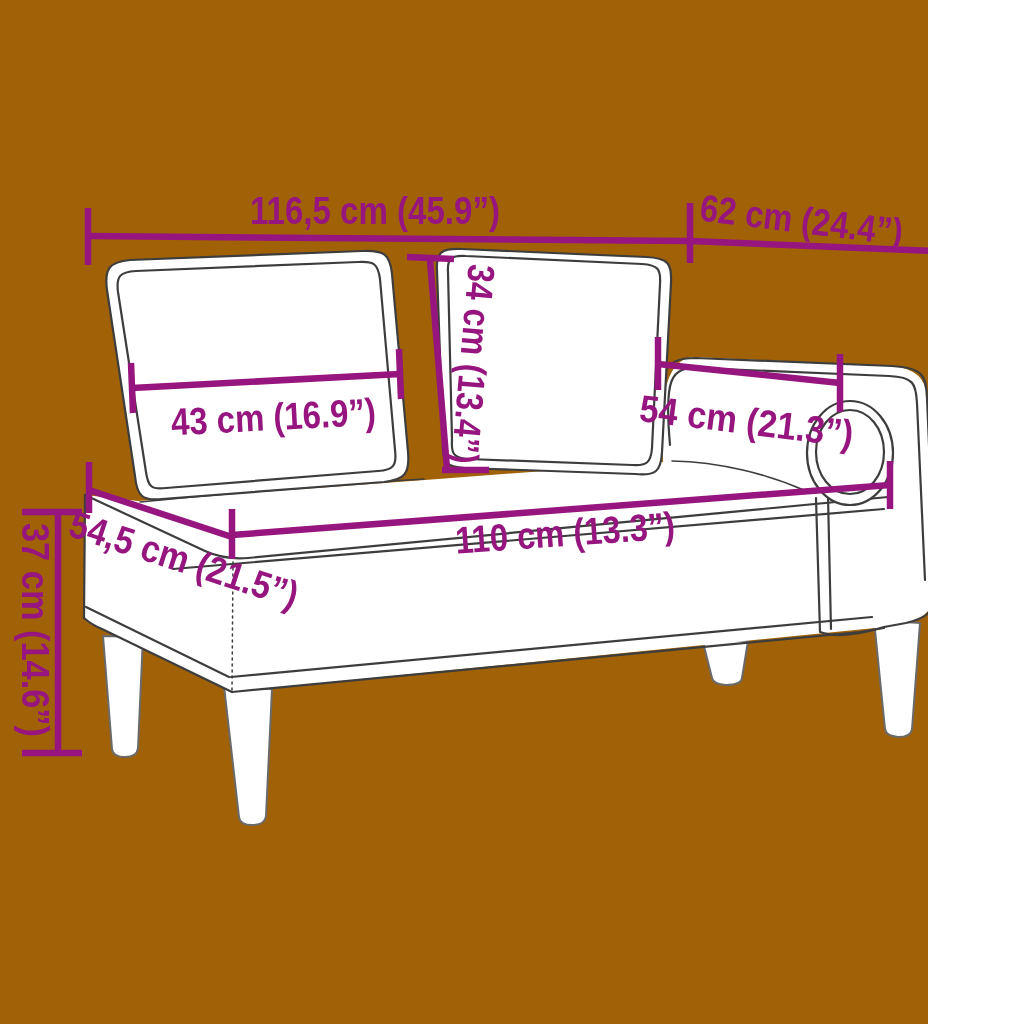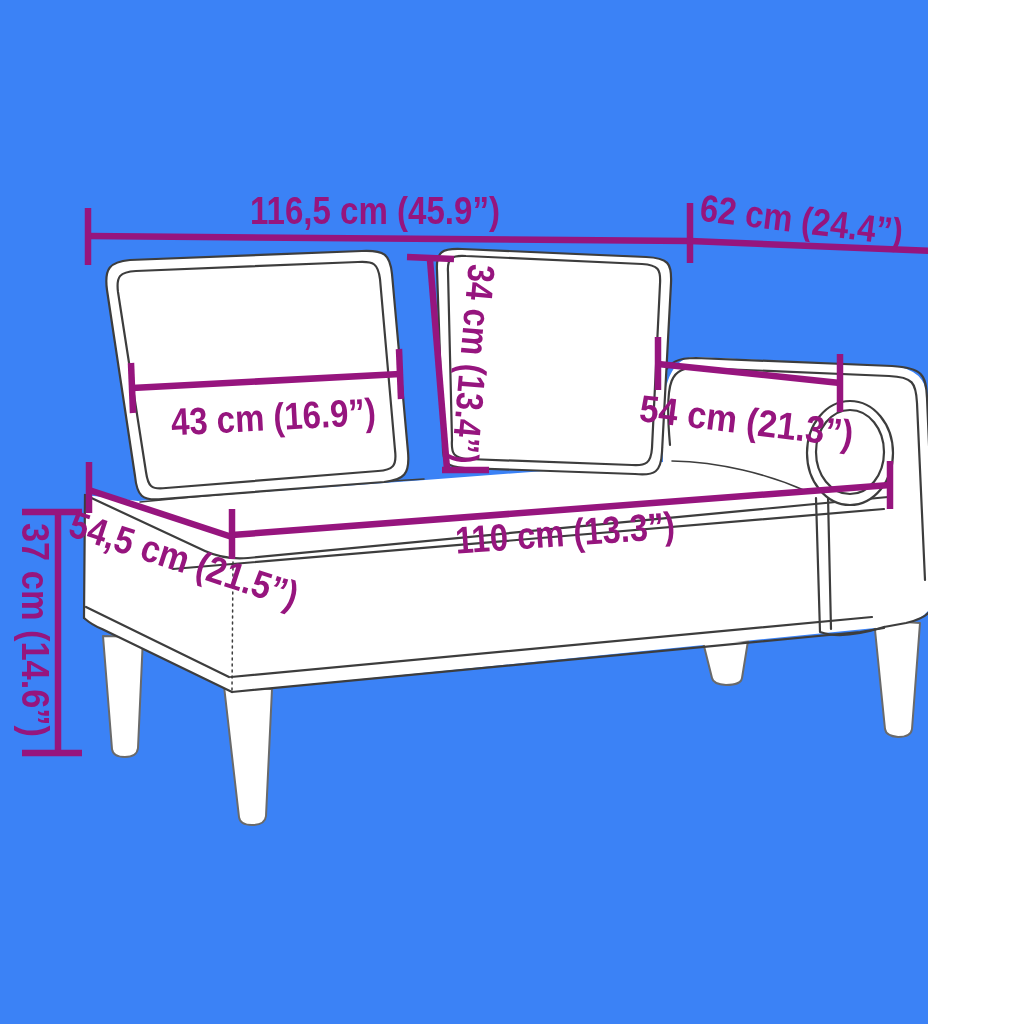--- a/index.html
+++ b/index.html
@@ -7,21 +7,21 @@
     padding: 0;
     background: #ffffff;
     width: 1024px;
     height: 1024px;
     font-family: "Liberation Sans", sans-serif;
   }
   #stage {
     position: relative;
     width: 928px;
     height: 1024px;
-    background: #3b82f6;
+    background: #a16207;
     overflow: hidden;
   }
   svg { display: block; }
   .lineart {
     stroke: #3d3d3d;
     stroke-width: 2.2;
     fill: none;
     stroke-linecap: round;
     stroke-linejoin: round;
   }

